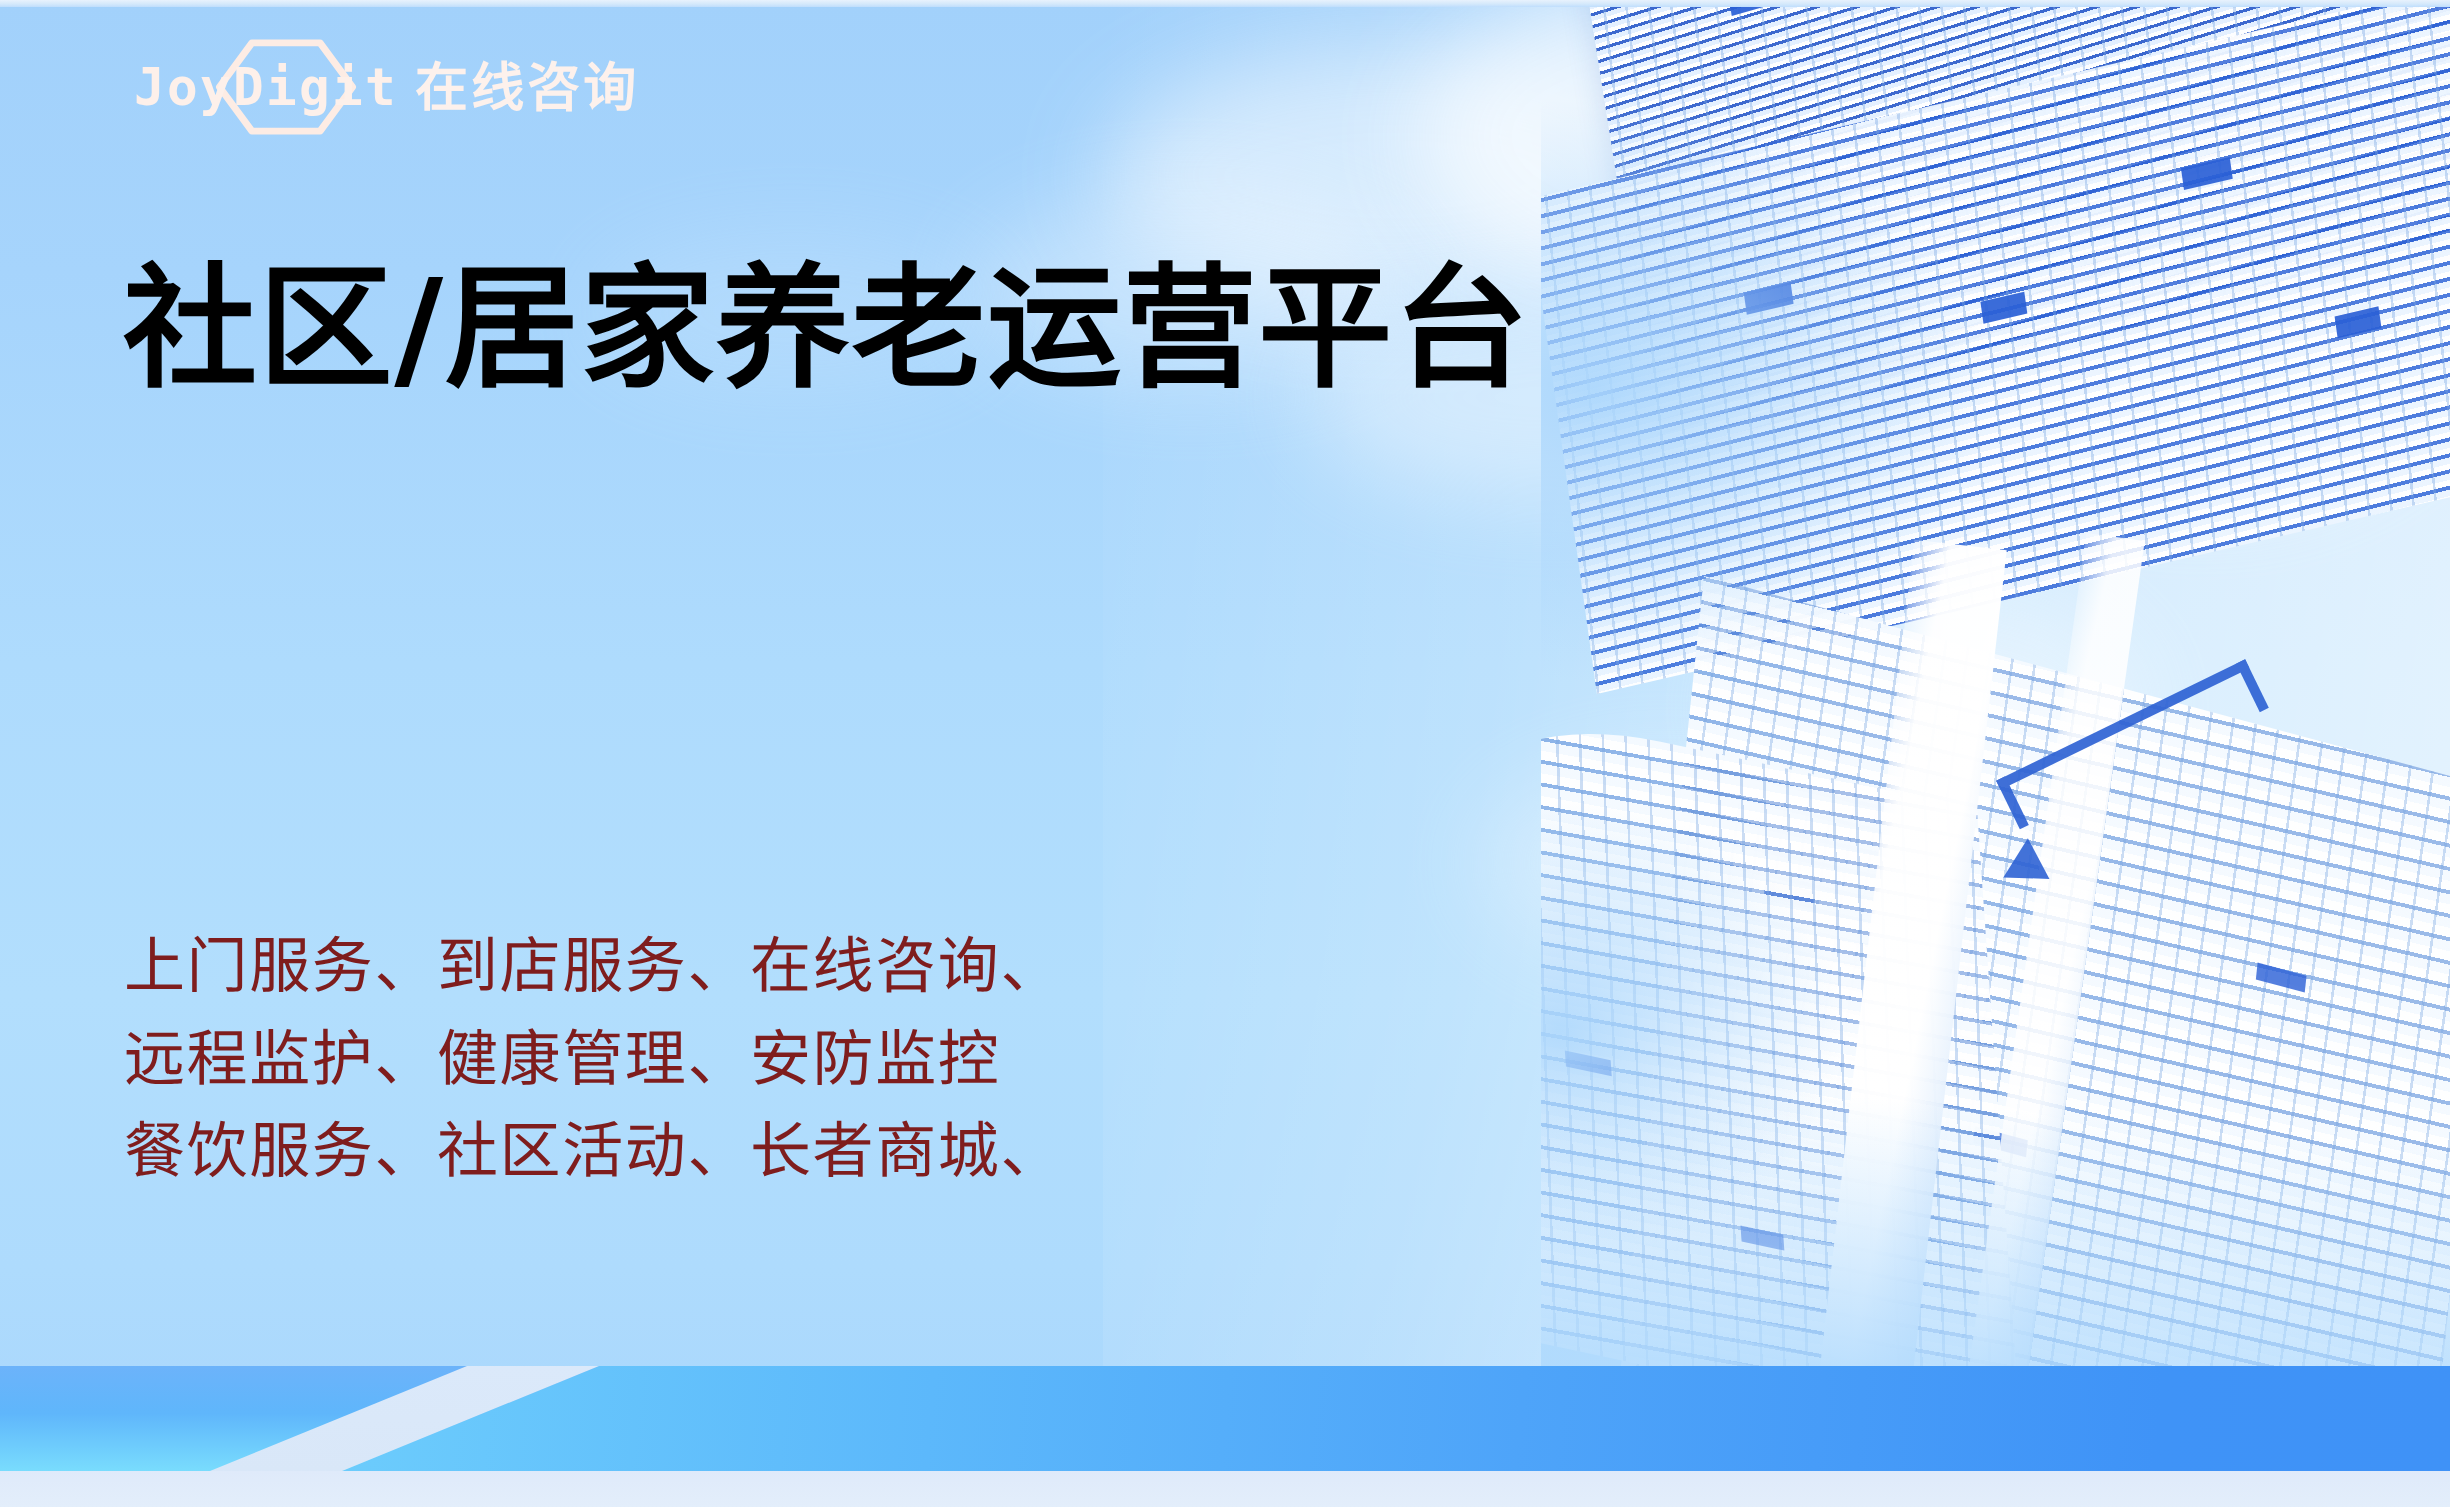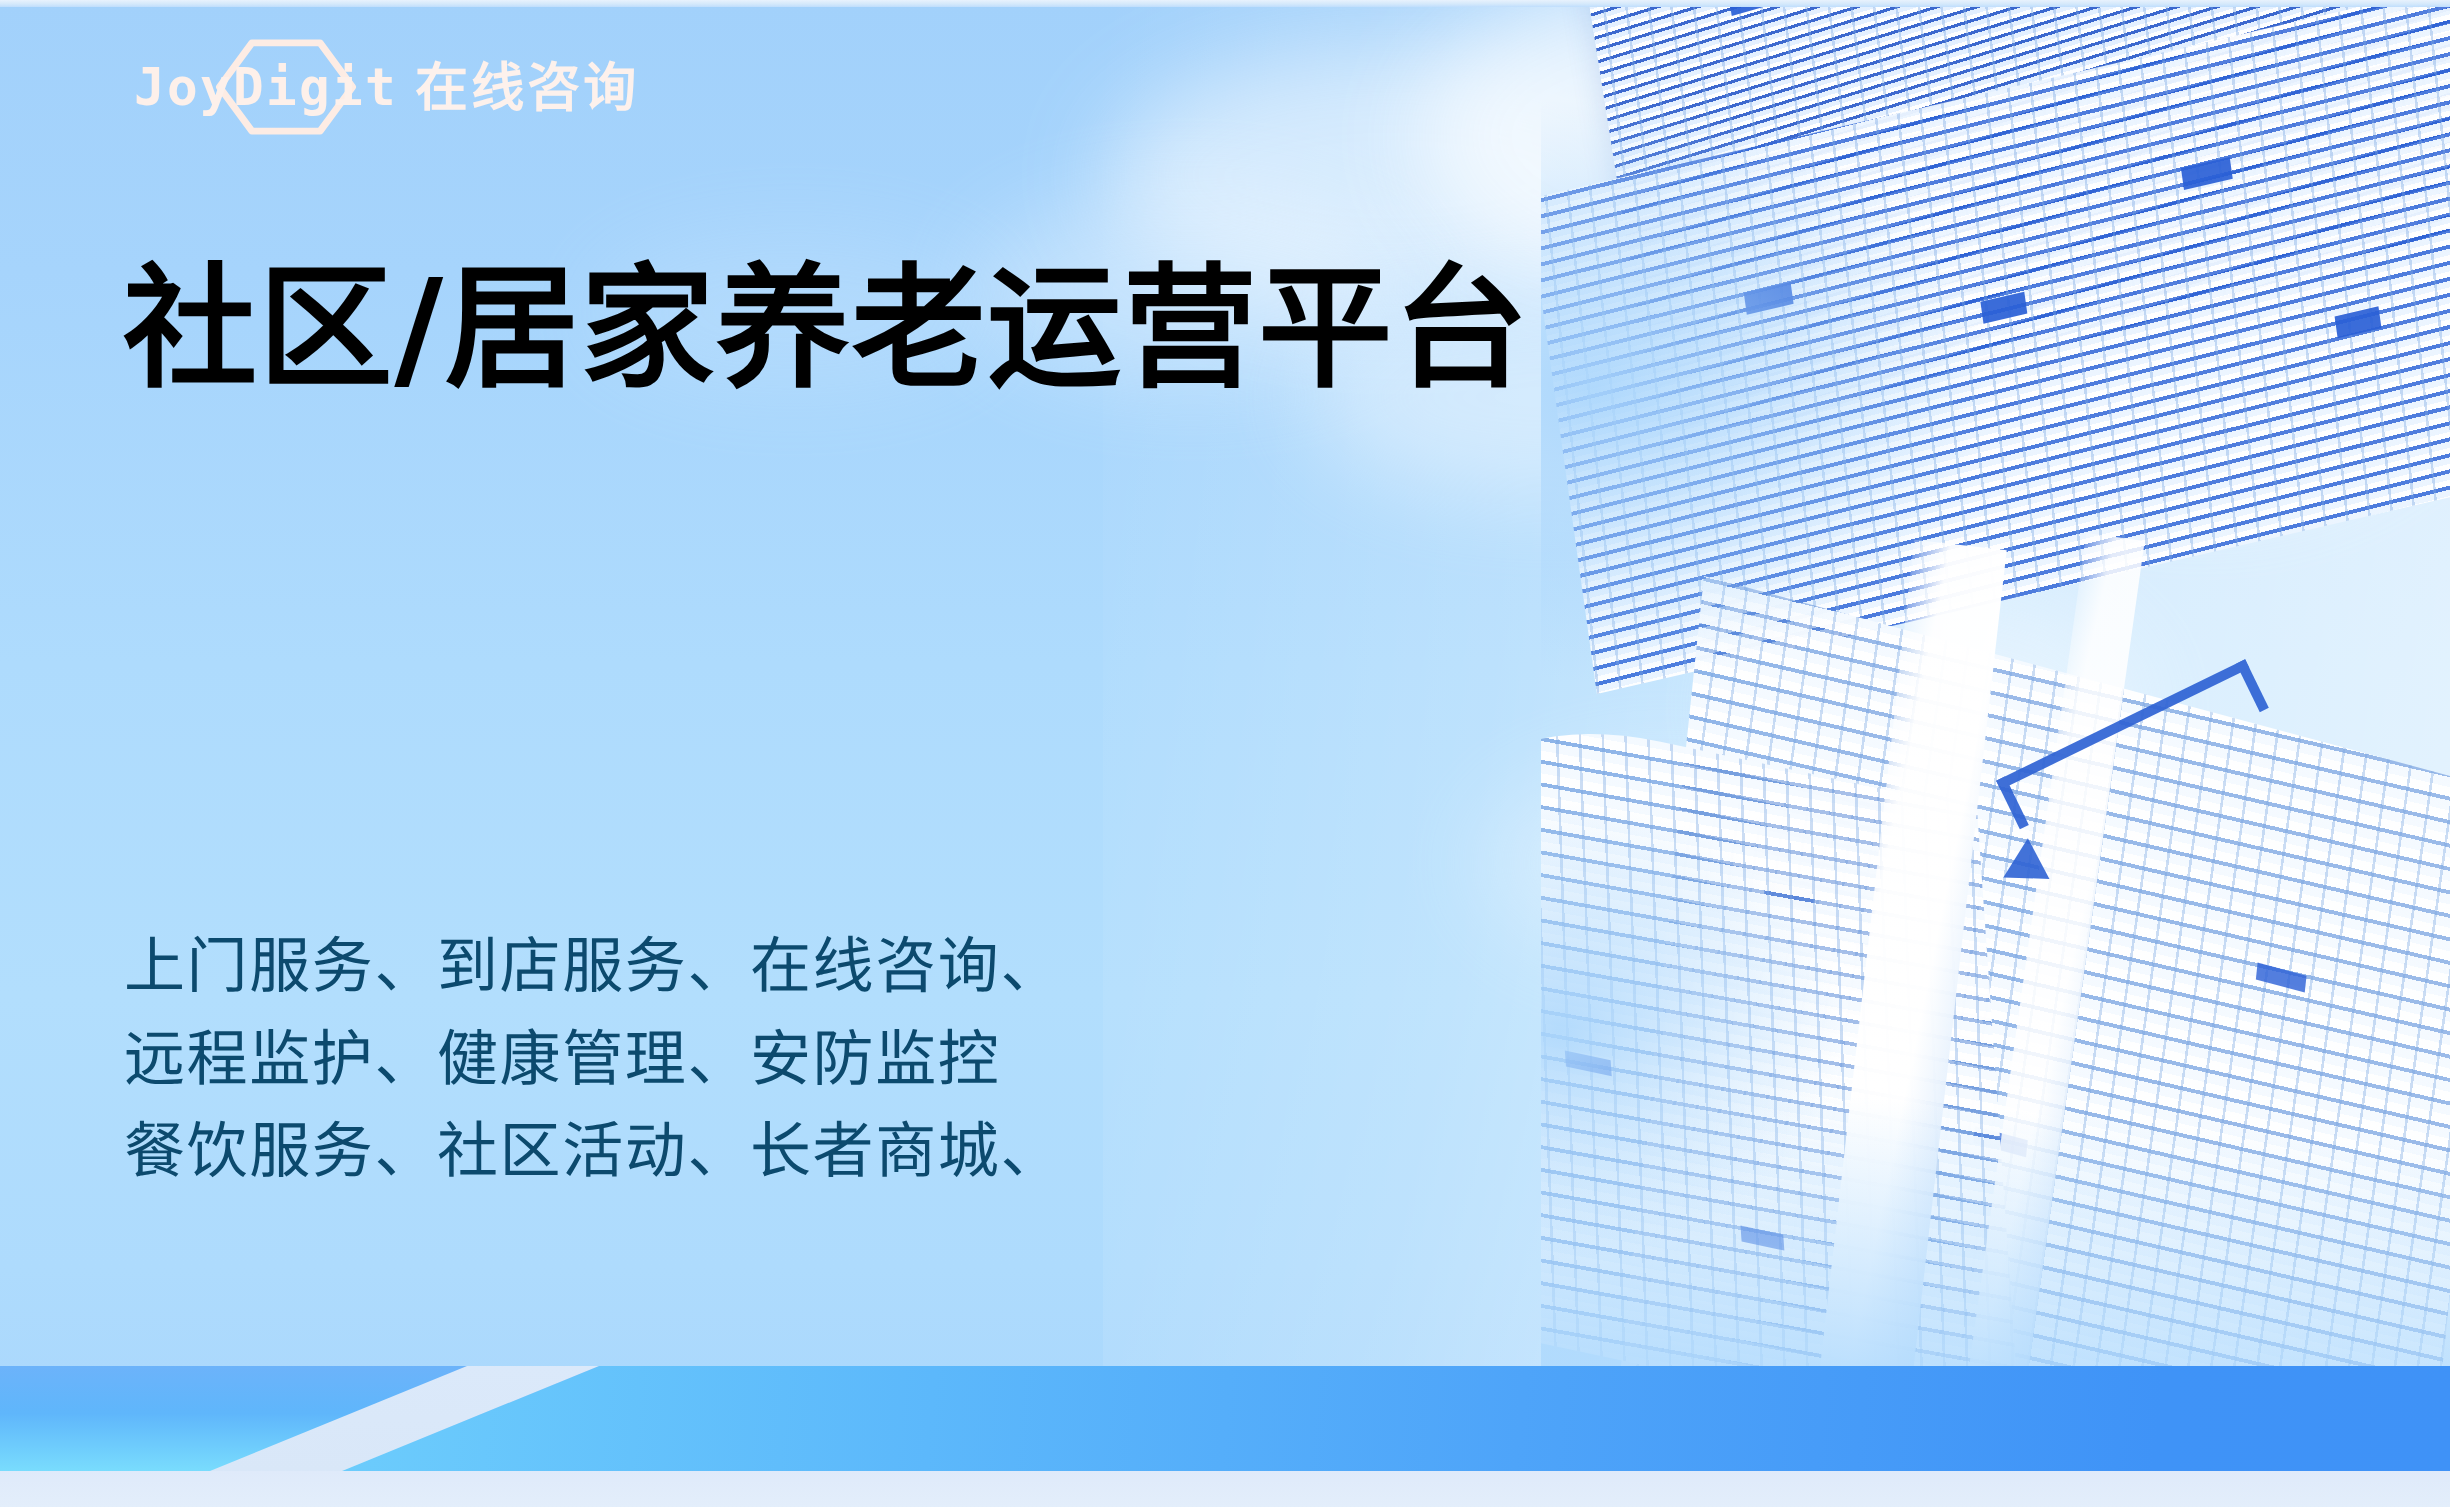--- a/index.html
+++ b/index.html
@@ -281,21 +281,21 @@
 
   
   .scenes {
     position: absolute;
     left: 124px; top: 920px;
     font-family: "DejaVu Sans", "Liberation Sans", sans-serif;
     font-weight: 400;
     font-size: 61px;
     line-height: 1.52;
     letter-spacing: 1.6px;
-    color: #0c4a6e;
+    color: #7f1d1d;
     white-space: nowrap;
   }
   .scenes .line { display: block; }
 
   
   .ribbon {
     position: absolute;
     left: 0; top: 1366px;
     width: 2450px; height: 142px;
     overflow: hidden;

